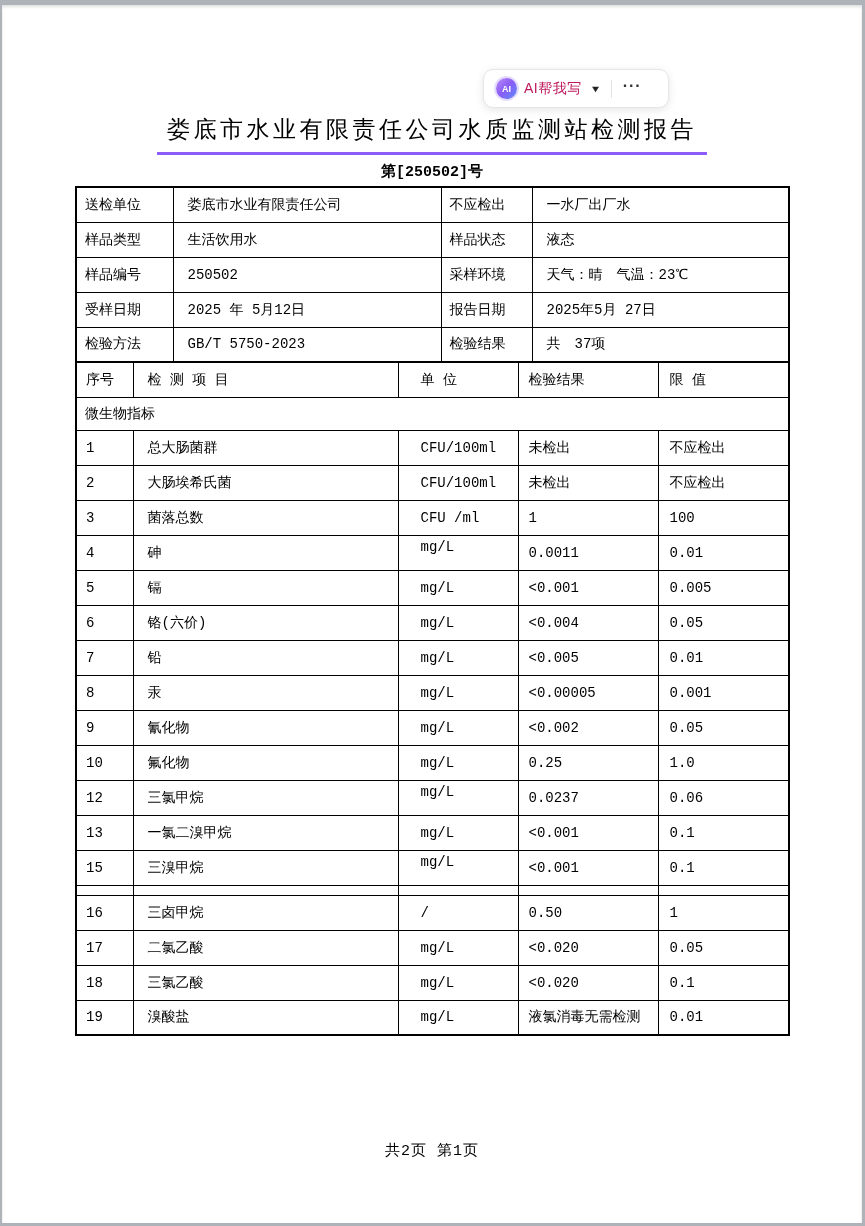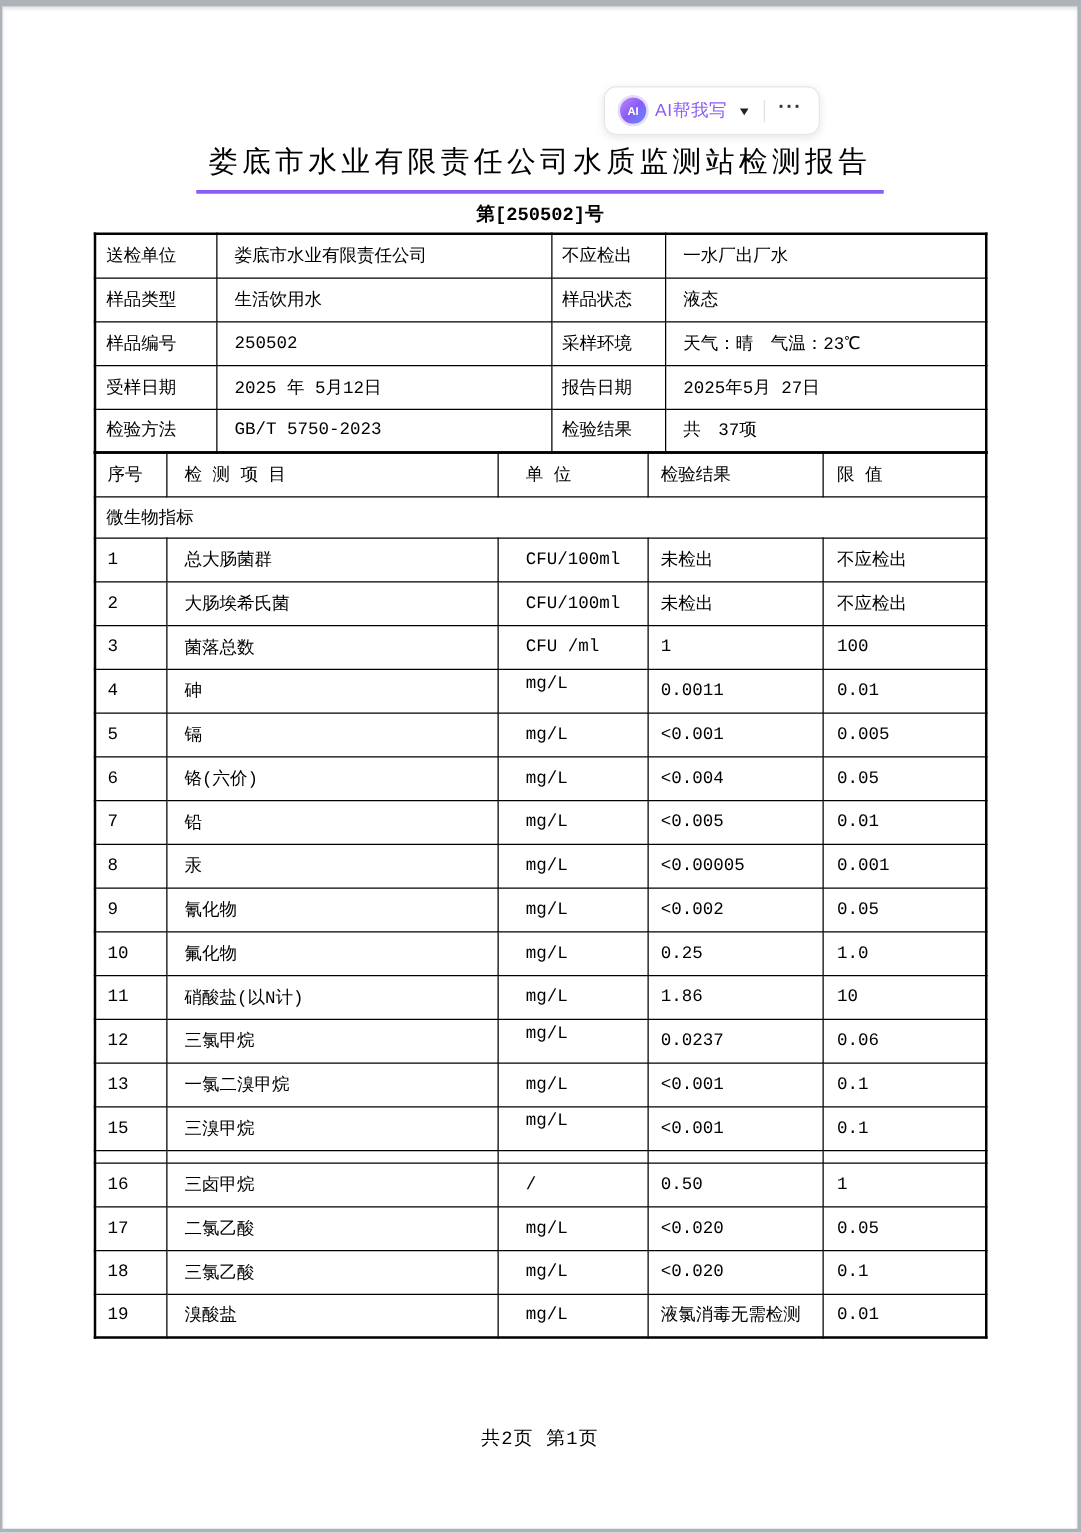--- a/index.html
+++ b/index.html
@@ -20,33 +20,33 @@
 
   
   .ai-toolbar {
     position:absolute; left:481px; top:64px;
     height:39px;
     display:flex; align-items:center;
     background:#fff;
     border:1px solid #e6e6e8;
     border-radius:10px;
     box-shadow:0 2px 8px rgba(0,0,0,0.10);
-    padding:0 13px 0 12px;
+    padding:0 26px 0 12px;
     z-index:5;
   }
   .ai-main { display:flex; align-items:center; gap:7px; cursor:pointer; }
   .ai-icon {
     width:21px; height:21px; border-radius:50%;
     background:linear-gradient(135deg,#b98df7 0%,#8a5cf6 48%,#5d8cfb 100%);
     box-shadow:0 0 0 2px rgba(170,140,250,0.30);
     color:#fff; font-size:9px; font-weight:bold;
     display:flex; align-items:center; justify-content:center;
     font-family:"Liberation Sans", sans-serif;
   }
-  .ai-label { font-size:14px; color:#8b5cf6; letter-spacing:0.5px; }
+  .ai-label { font-size:14px; color:#be185d; letter-spacing:0.5px; }
   .ai-caret { font-size:9px; color:#222; margin-left:2px; cursor:pointer; transform:scaleX(1.3); }
   .ai-divider { width:1px; height:18px; background:#e2e2e4; margin:0 11px; }
   .ai-more {
     font-size:16px; font-weight:bold; color:#333;
     letter-spacing:1px; line-height:1; cursor:pointer; padding-bottom:6px;
   }
 
   
   .doc-title-wrap { position:absolute; top:109px; left:0; right:0; text-align:center; }
   .doc-title {
@@ -244,27 +244,20 @@
             <td class="c-limit">0.05</td>
           </tr>
           <tr>
             <td class="c-no">10</td>
             <td class="c-name">氟化物</td>
             <td class="c-unit">mg/L</td>
             <td class="c-result">0.25</td>
             <td class="c-limit">1.0</td>
           </tr>
           <tr>
-            <td class="c-no">11</td>
-            <td class="c-name">硝酸盐(以N计)</td>
-            <td class="c-unit">mg/L</td>
-            <td class="c-result">1.86</td>
-            <td class="c-limit">10</td>
-          </tr>
-          <tr>
             <td class="c-no">12</td>
             <td class="c-name">三氯甲烷</td>
             <td class="c-unit unit-top">mg/L</td>
             <td class="c-result">0.0237</td>
             <td class="c-limit">0.06</td>
           </tr>
           <tr>
             <td class="c-no">13</td>
             <td class="c-name">一氯二溴甲烷</td>
             <td class="c-unit">mg/L</td>

